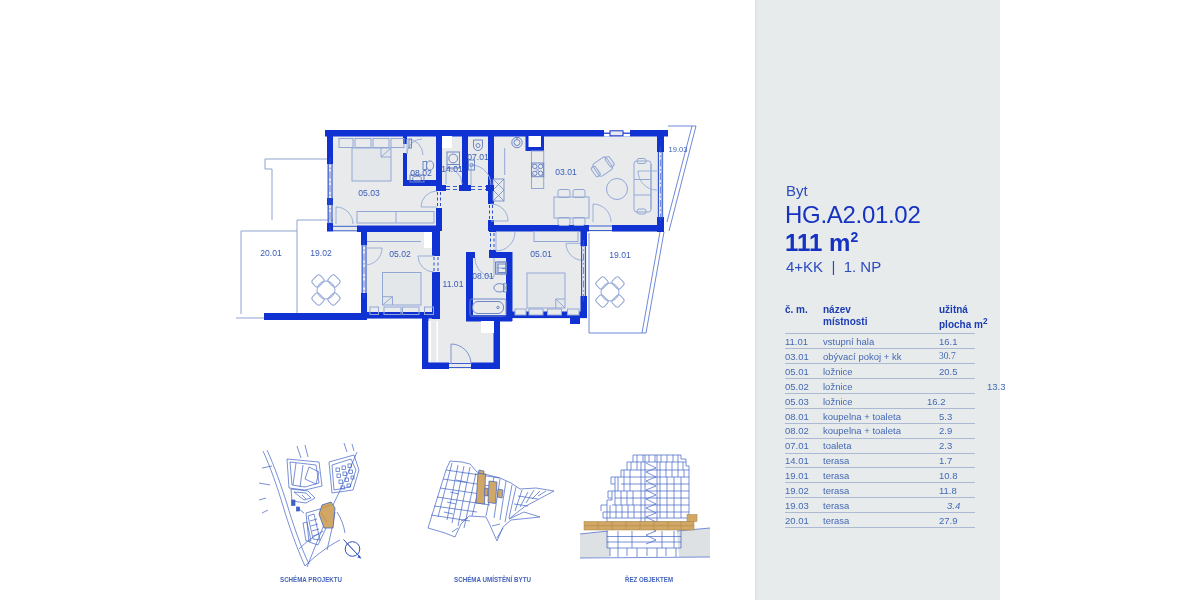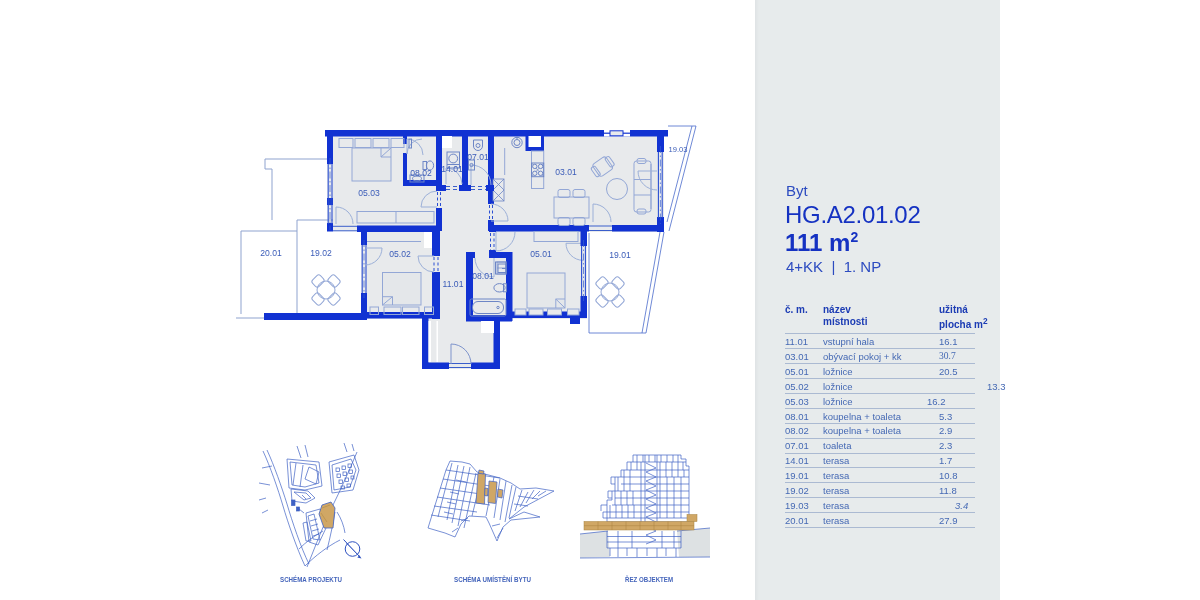--- a/index.html
+++ b/index.html
@@ -617,21 +617,21 @@
       <div class="row" style="left:184px;top:470.1px;text-align:center;">10.8</div>
 <div class="sep" style="top:482.3px;"></div>
 
 <div class="row" style="left:30px;top:485.0px;">19.02</div>
       <div class="row" style="left:68px;top:485.0px;">terasa</div>
       <div class="row" style="left:184px;top:485.0px;text-align:center;">11.8</div>
 <div class="sep" style="top:497.2px;"></div>
 
 <div class="row" style="left:30px;top:499.9px;">19.03</div>
       <div class="row" style="left:68px;top:499.9px;">terasa</div>
-      <div class="row" style="left:200px;top:499.9px;font-style:italic;">3.4</div>
+      <div class="row" style="left:192px;top:499.9px;font-style:italic;">3.4</div>
 <div class="sep" style="top:512.1px;"></div>
 
 <div class="row" style="left:30px;top:514.8px;">20.01</div>
       <div class="row" style="left:68px;top:514.8px;">terasa</div>
       <div class="row" style="left:184px;top:514.8px;">27.9</div>
 <div class="sep" style="top:527.0px;"></div>
 </div>
 </div>
 
 </body></html>

